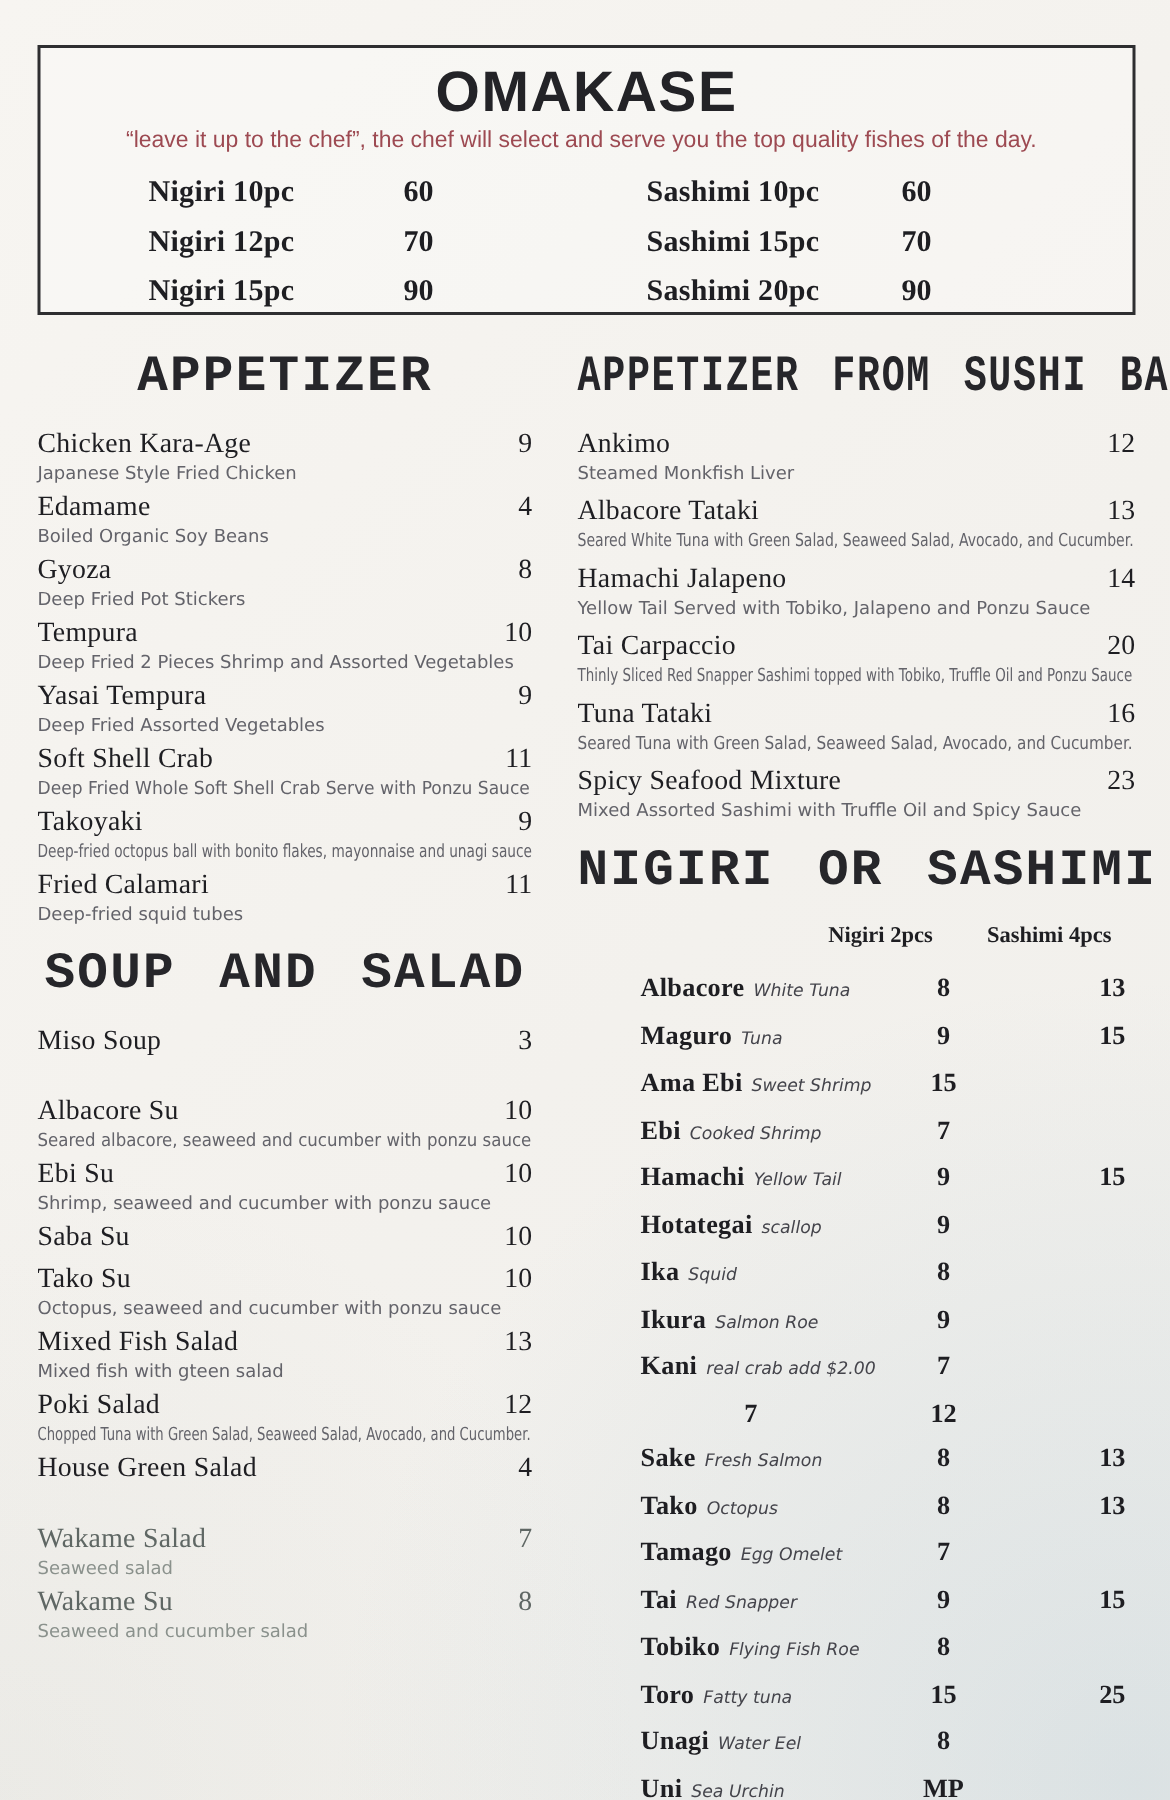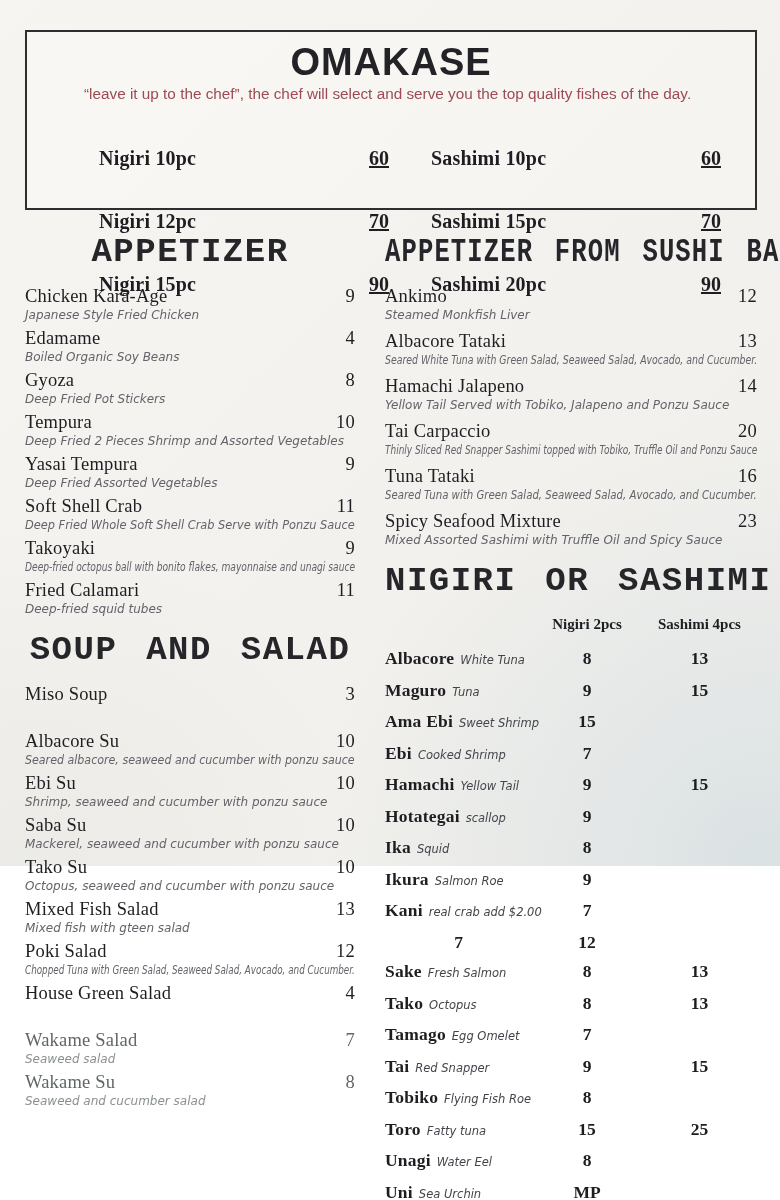--- a/index.html
+++ b/index.html
@@ -1,19 +1,19 @@
 <!DOCTYPE html>
 <html><head>
 <meta charset="utf-8">
 <style>
   html,body{margin:0;padding:0;}
   body{width:780px;height:1200px;overflow:hidden;}
   .page{
     position:relative;
-    width:780px;height:866px;box-sizing:border-box;
+    width:780px;height:1200px;box-sizing:border-box;
     padding:30px 23px 0 25px;
     background:
       radial-gradient(circle at 97% 99%, rgba(170,195,210,.30), rgba(170,195,210,0) 38%),
       radial-gradient(circle at 0% 100%, rgba(200,205,200,.18), rgba(200,205,200,0) 30%),
       linear-gradient(135deg,#f7f5f1 0%,#f3f1ed 55%,#f0efeb 100%);
     font-family:"Liberation Serif", serif;
     color:#1e1e22;
   }
   
   .omakase-box{
@@ -30,53 +30,53 @@
   }
   .omakase-subtitle{
     margin:2px 0 9px;text-align:center;
     font-family:Liberation Sans, sans-serif;
     font-size:15.5px;line-height:19px;color:#9d4a52;
   }
   .omakase-grid{display:grid;grid-template-columns:1fr 1fr;}
   .omakase-col{display:block;}
   .omakase-col.c0{padding-left:60px;}
   .omakase-col.c1{padding-left:40px;}
-  .om-row{display:flex;font-weight:700;font-size:20px;line-height:33px;margin-top:30px;}
+  .om-row{display:flex;font-weight:700;font-size:20px;line-height:33px;}
   .om-name{width:170px;letter-spacing:.2px;}
-  .om-price{width:120px;text-align:right;text-decoration:underline;}
+  .om-price{width:120px;text-align:left;}
   
   .columns{display:flex;gap:30px;margin-top:24px;}
   .col-left{width:330px;flex:none;}
   .col-right{width:372px;flex:none;}
   h2.section-heading{
     margin:0 0 15px;
     font-family:Liberation Mono, monospace;
     font-weight:700;font-size:34px;line-height:36px;
     letter-spacing:1.5px;word-spacing:7px;color:#26262a;
     white-space:nowrap;
     text-align:center;
   }
   h2.mt{margin-top:16px;}
   .fit{display:inline-block;white-space:nowrap;transform-origin:left center;}
   
   .item{margin-bottom:5px;}
   .item.gap{margin-bottom:24px;}
   .item-line{display:flex;justify-content:space-between;align-items:baseline;
     font-weight:400;font-size:18.5px;line-height:23px;letter-spacing:.2px;}
-  .item-desc{font-family:"DejaVu Sans", sans-serif;font-style:italic;
+  .item-desc{font-family:"DejaVu Sans", sans-serif;
     font-size:12px;line-height:14px;color:#63636a;width:100%;}
   .item.faded .item-name,.item.faded .item-price{color:#5f6764;}
   .item.faded .item-desc{color:#8a918c;}
   .col-right .item{margin-bottom:8px;}
   
   .ns-head{display:grid;grid-template-columns:147px 110px 115px;
     font-weight:700;font-size:15px;line-height:20px;margin:12px 0 10px;}
   .ns-head span{text-align:center;white-space:nowrap;}
   .ns-row{display:grid;grid-template-columns:147px 110px 115px;
-    align-items:baseline;line-height:29.5px;}
+    align-items:baseline;line-height:29.5px;margin-left:42px;}
   .ns-name-cell{white-space:nowrap;overflow:visible;}
   .ns-name{font-weight:700;font-size:17.5px;letter-spacing:.2px;}
   .ns-desc{font-family:"DejaVu Sans", sans-serif;font-style:italic;
     font-size:11.5px;color:#44444b;margin-left:6px;}
   .ns-p{text-align:center;font-weight:700;font-size:17.5px;}
 </style>
 </head>
 <body>
 
 <div class="page">
@@ -201,21 +201,20 @@
                 <span class="item-name">Ebi Su</span>
                 <span class="item-price">10</span>
               </div>
               <div class="item-desc"><span class="fit">Shrimp, seaweed and cucumber with ponzu sauce</span></div>
             </div>
             <div class="item">
               <div class="item-line">
                 <span class="item-name">Saba Su</span>
                 <span class="item-price">10</span>
               </div>
-              <div class="item-desc"><span class="fit">Mackerel, seaweed and cucumber with ponzu sauce</span></div>
             </div>
             <div class="item">
               <div class="item-line">
                 <span class="item-name">Tako Su</span>
                 <span class="item-price">10</span>
               </div>
               <div class="item-desc"><span class="fit">Octopus, seaweed and cucumber with ponzu sauce</span></div>
             </div>
             <div class="item">
               <div class="item-line">

